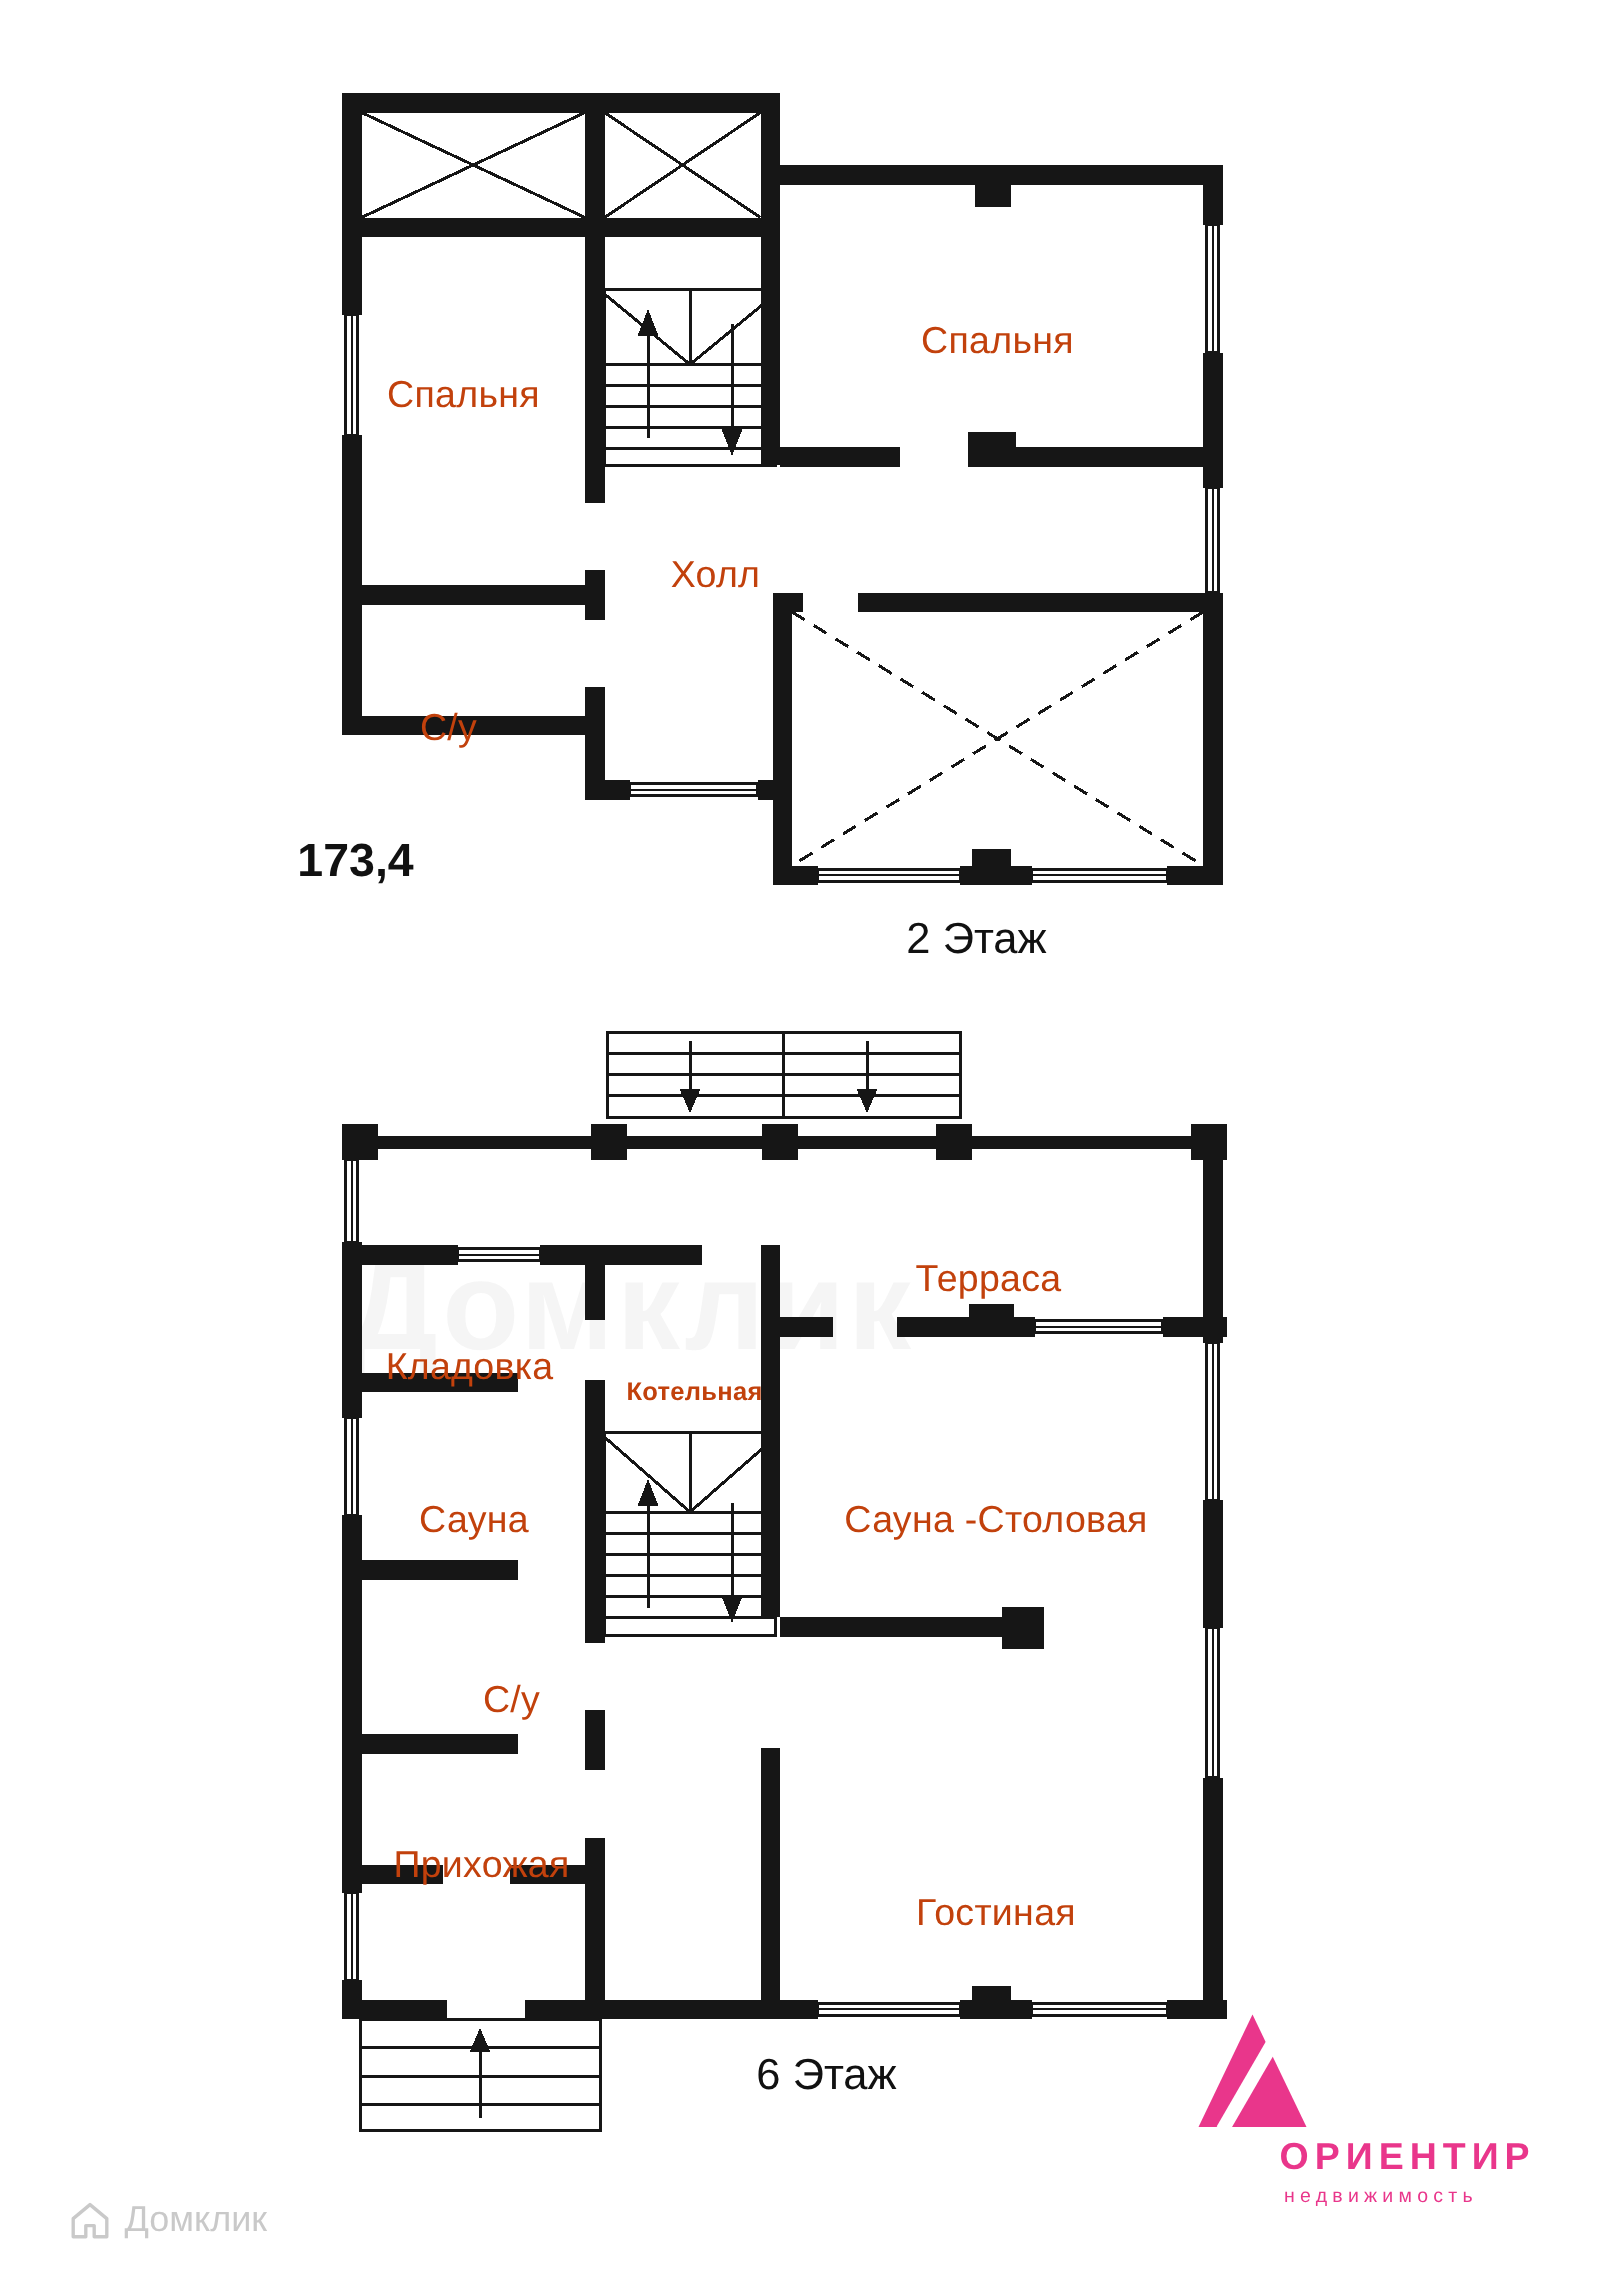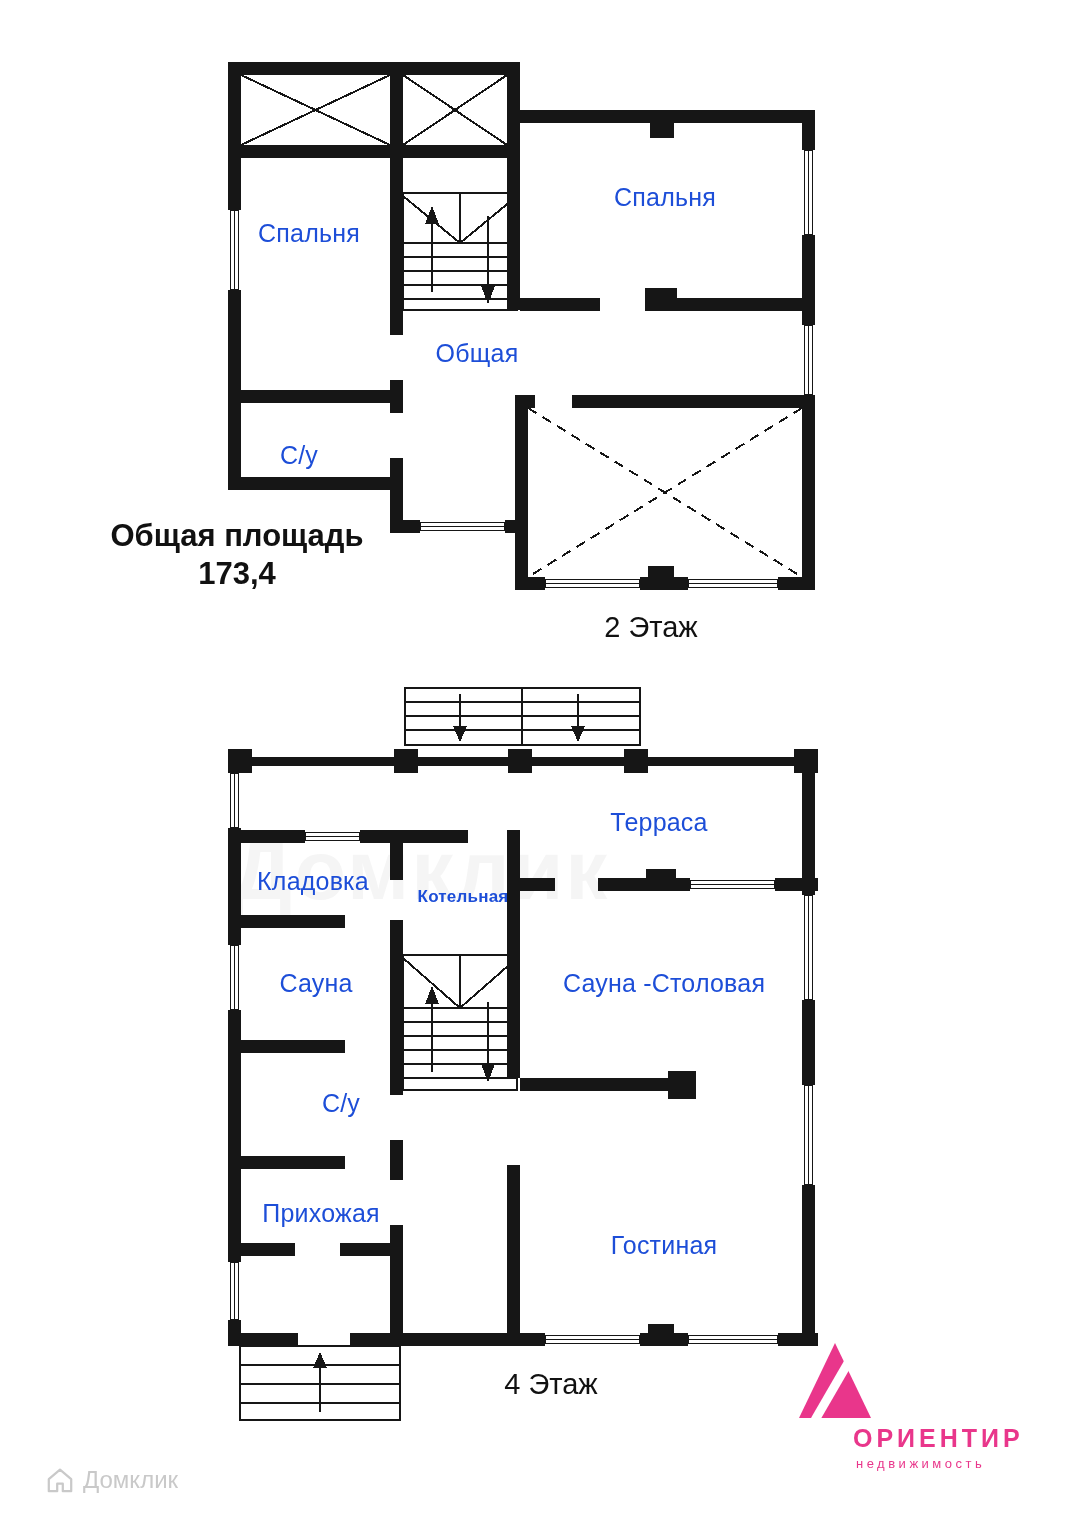--- a/index.html
+++ b/index.html
@@ -3,21 +3,21 @@
 <meta charset="utf-8">
 <style>
   html,body{margin:0;padding:0;background:#ffffff;}
   .canvas{
     position:relative;width:1080px;height:1528px;background:#ffffff;
     font-family:"Liberation Sans", sans-serif;overflow:hidden;margin:0 auto;
   }
   .plan-svg{position:absolute;left:0;top:0;}
   .lbl{
     position:absolute;transform:translate(-50%,-50%);
-    font-size:25px;color:#1d4ed8;white-space:nowrap;letter-spacing:0.2px;
+    font-size:25px;color:#c2410c;white-space:nowrap;letter-spacing:0.2px;margin-top:31px;
   }
   .lbl-small{font-size:17px;font-weight:bold;}
   .floor-title{
     position:absolute;transform:translate(-50%,-50%);
     font-size:29px;font-weight:400;color:#111;white-space:nowrap;
   }
   .area-text{
     position:absolute;transform:translate(-50%,-50%);
     font-size:31px;font-weight:700;color:#111;white-space:nowrap;
   }
@@ -258,35 +258,34 @@
       <line x1="240" y1="1365" x2="400" y2="1365"></line>
       <line x1="240" y1="1384" x2="400" y2="1384"></line>
       <line x1="240" y1="1403" x2="400" y2="1403"></line>
       <line x1="320" y1="1412" x2="320" y2="1366"></line>
       <polygon points="320,1352 313,1368 327,1368" fill="#161616" stroke="none"></polygon>
     </g>
   </svg>
 
   <div class="lbl" style="left:309px;top:233px">Спальня</div>
   <div class="lbl" style="left:665px;top:197px">Спальня</div>
-  <div class="lbl" style="left:477px;top:353px">Общая</div>
+  <div class="lbl" style="left:477px;top:353px">Холл</div>
   <div class="lbl" style="left:299px;top:455px">С/у</div>
-  <div class="area-text" style="left:237px;top:536px">Общая площадь</div>
   <div class="area-text" style="left:237px;top:574px">173,4</div>
   <div class="floor-title" style="left:651px;top:627px">2 Этаж</div>
 
   <div class="lbl" style="left:659px;top:822px">Терраса</div>
   <div class="lbl" style="left:313px;top:881px">Кладовка</div>
   <div class="lbl lbl-small" style="left:463px;top:897px">Котельная</div>
   <div class="lbl" style="left:316px;top:983px">Сауна</div>
   <div class="lbl" style="left:664px;top:983px">Сауна -Столовая</div>
   <div class="lbl" style="left:341px;top:1103px">С/у</div>
   <div class="lbl" style="left:321px;top:1213px">Прихожая</div>
   <div class="lbl" style="left:664px;top:1245px">Гостиная</div>
-  <div class="floor-title" style="left:551px;top:1384px">4 Этаж</div>
+  <div class="floor-title" style="left:551px;top:1384px">6 Этаж</div>
 
   <div class="brand">
     <svg style="position:absolute;left:797px;top:1340px" width="76" height="80" viewBox="0 0 76 80">
       <polygon points="2,78 38,3 74,78" fill="#e9368b"></polygon>
       <line x1="18" y1="80" x2="51" y2="23" stroke="#ffffff" stroke-width="9"></line>
     </svg>
     <div class="brand-name" style="color:#e9368b">ОРИЕНТИР</div>
     <div class="brand-tag" style="color:#e9368b">недвижимость</div>
   </div>
 

